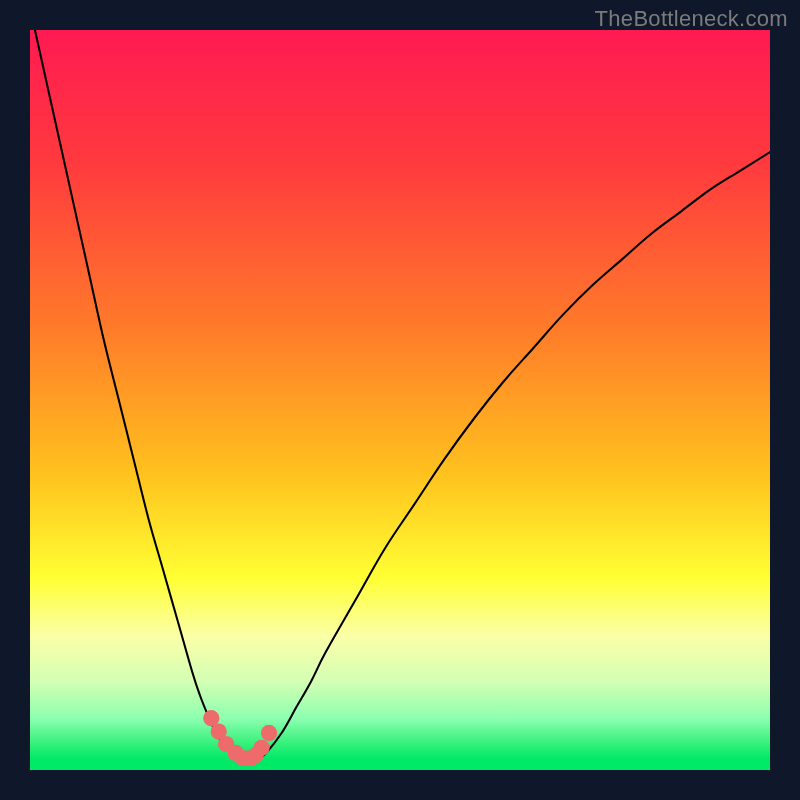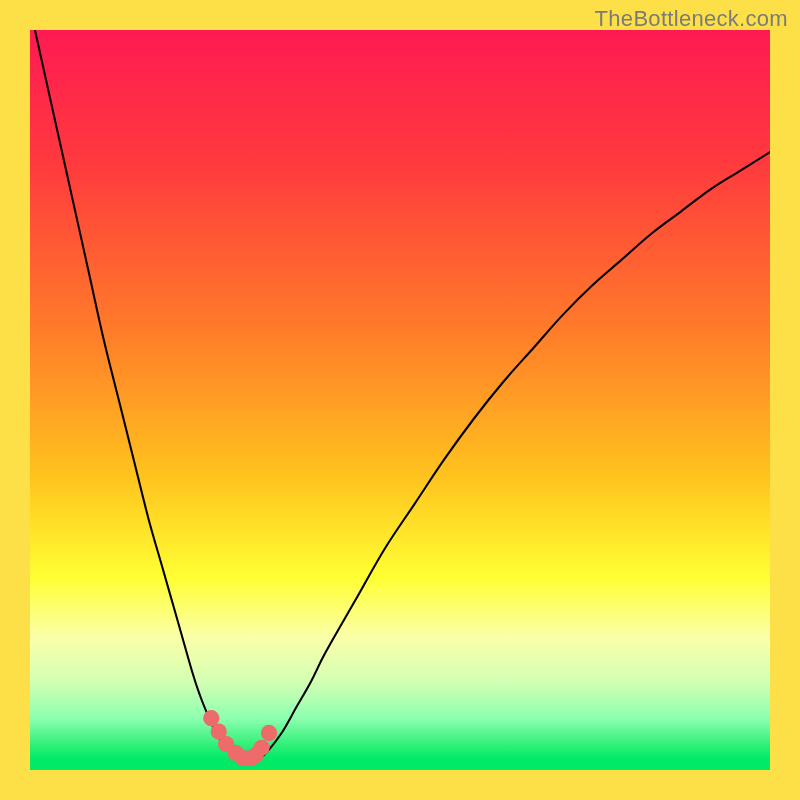--- a/index.html
+++ b/index.html
@@ -9,21 +9,21 @@
     height: 800px;
     overflow: hidden;
     background: #000;
     font-family: Arial, Helvetica, sans-serif;
   }
   .frame {
     position: absolute;
     top: 0; left: 0;
     width: 800px;
     height: 800px;
-    background: #fde047;
+    background: #0f172a;
     text-align: center;
   }
   .plot-area {
     position: absolute;
     top: 30px;
     left: 30px;
     width: 740px;
     height: 740px;
     overflow: hidden;
   }

